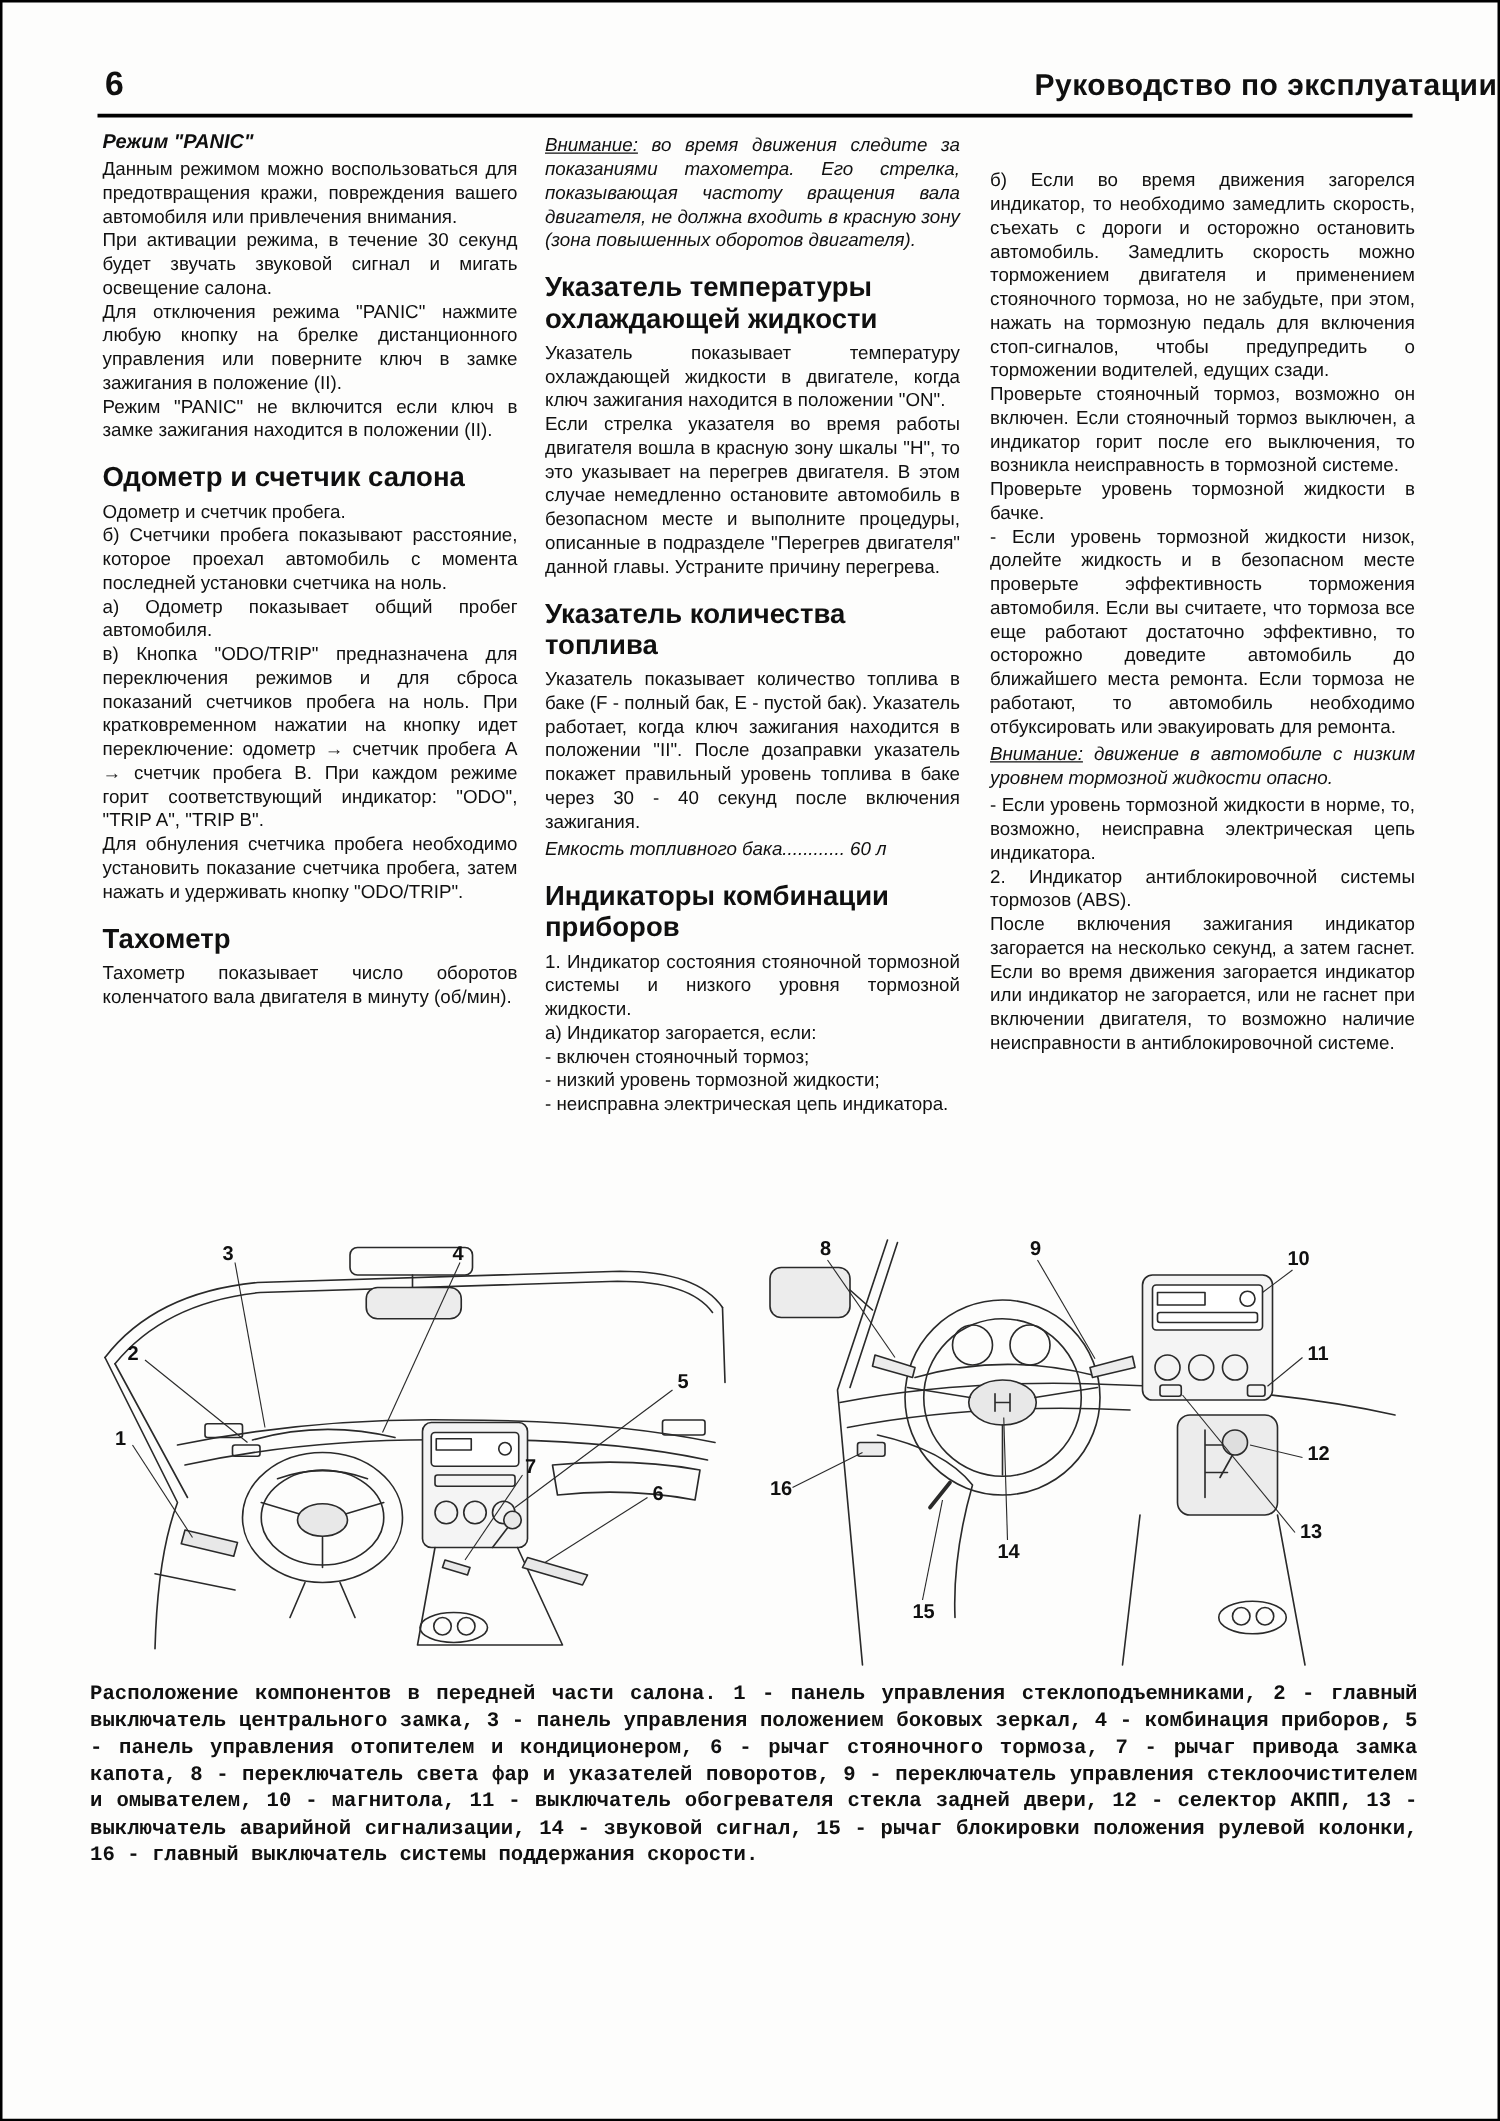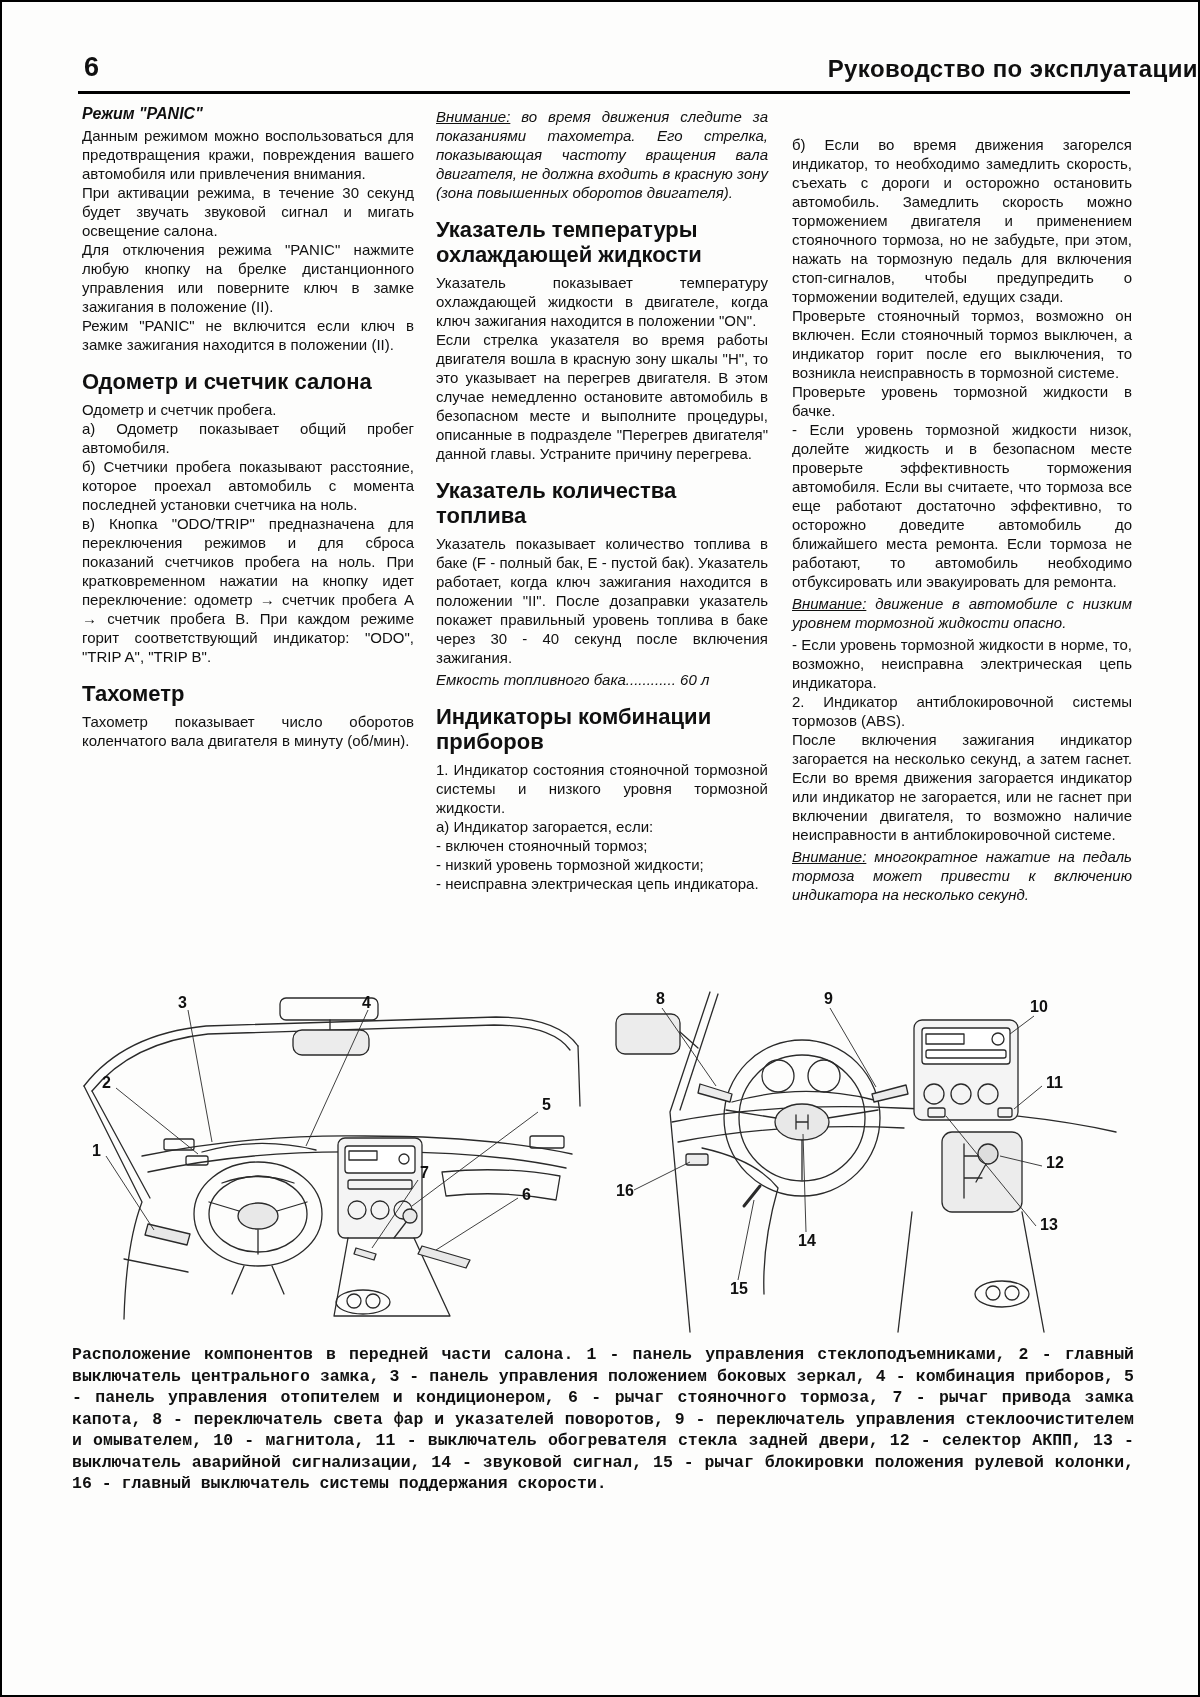--- a/index.html
+++ b/index.html
@@ -40,23 +40,24 @@
   <div class="rule"></div>
 
   <div class="col" id="col1">
     <p class="h3i">Режим "PANIC"</p>
     <p>Данным режимом можно воспользоваться для предотвращения кражи, повреждения вашего автомобиля или привлечения внимания.</p>
     <p>При активации режима, в течение 30 секунд будет звучать звуковой сигнал и мигать освещение салона.</p>
     <p>Для отключения режима "PANIC" нажмите любую кнопку на брелке дистанционного управления или поверните ключ в замке зажигания в положение (II).</p>
     <p>Режим "PANIC" не включится если ключ в замке зажигания находится в положении (II).</p>
     <p class="h2">Одометр и счетчик салона</p>
     <p>Одометр и счетчик пробега.</p>
+    <p>б) Счетчики пробега показывают расстояние, которое проехал автомобиль с момента последней установки счетчика на ноль.</p>
     <p>а) Одометр показывает общий пробег автомобиля.</p>
-    <p>б) Счетчики пробега показывают расстояние, которое проехал автомобиль с момента последней установки счетчика на ноль.</p>
     <p>в) Кнопка "ODO/TRIP" предназначена для переключения режимов и для сброса показаний счетчиков пробега на ноль. При кратковременном нажатии на кнопку идет переключение: одометр → счетчик пробега А → счетчик пробега В. При каждом режиме горит соответствующий индикатор: "ODO", "TRIP A", "TRIP B".</p>
+    <p>Для обнуления счетчика пробега необходимо установить показание счетчика пробега, затем нажать и удерживать кнопку "ODO/TRIP".</p>
     <p class="h2">Тахометр</p>
     <p>Тахометр показывает число оборотов коленчатого вала двигателя в минуту (об/мин).</p>
   </div>
 
   <div class="col" id="col2">
     <p class="att"><span class="lbl">Внимание:</span><span> во время движения следите за показаниями тахометра. Его стрелка, показывающая частоту вращения вала двигателя, не должна входить в красную зону (зона повышенных оборотов двигателя).</span></p>
     <p class="h2">Указатель температуры охлаждающей жидкости</p>
     <p>Указатель показывает температуру охлаждающей жидкости в двигателе, когда ключ зажигания находится в положении "ON".</p>
     <p>Если стрелка указателя во время работы двигателя вошла в красную зону шкалы "H", то это указывает на перегрев двигателя. В этом случае немедленно остановите автомобиль в безопасном месте и выполните процедуры, описанные в подразделе "Перегрев двигателя" данной главы. Устраните причину перегрева.</p>
     <p class="h2">Указатель количества топлива</p>
@@ -72,21 +73,20 @@
 
   <div class="col" id="col3">
     <p>б) Если во время движения загорелся индикатор, то необходимо замедлить скорость, съехать с дороги и осторожно остановить автомобиль. Замедлить скорость можно торможением двигателя и применением стояночного тормоза, но не забудьте, при этом, нажать на тормозную педаль для включения стоп-сигналов, чтобы предупредить о торможении водителей, едущих сзади.</p>
     <p>Проверьте стояночный тормоз, возможно он включен. Если стояночный тормоз выключен, а индикатор горит после его выключения, то возникла неисправность в тормозной системе.</p>
     <p>Проверьте уровень тормозной жидкости в бачке.</p>
     <p>- Если уровень тормозной жидкости низок, долейте жидкость и в безопасном месте проверьте эффективность торможения автомобиля. Если вы считаете, что тормоза все еще работают достаточно эффективно, то осторожно доведите автомобиль до ближайшего места ремонта. Если тормоза не работают, то автомобиль необходимо отбуксировать или эвакуировать для ремонта.</p>
     <p class="att"><span class="lbl">Внимание:</span><span> движение в автомобиле с низким уровнем тормозной жидкости опасно.</span></p>
     <p>- Если уровень тормозной жидкости в норме, то, возможно, неисправна электрическая цепь индикатора.</p>
     <p>2. Индикатор антиблокировочной системы тормозов (ABS).</p>
     <p>После включения зажигания индикатор загорается на несколько секунд, а затем гаснет. Если во время движения загорается индикатор или индикатор не загорается, или не гаснет при включении двигателя, то возможно наличие неисправности в антиблокировочной системе.</p>
-    <p class="att"><span class="lbl">Внимание:</span><span> многократное нажатие на педаль тормоза может привести к включению индикатора на несколько секунд.</span></p>
   </div>
 
   <div class="figures">
 
     <div class="fig" id="figL">
       <svg viewBox="0 0 540 352">
         <g stroke="#2a2a2a" fill="none" stroke-width="1.3" stroke-linecap="round" stroke-linejoin="round">
           <path d="M24,102 Q64,50 146,42 L436,33 Q498,33 518,62"></path>
           <path d="M32,107 Q72,58 148,50 L434,41 Q492,41 510,66"></path>
           <path d="M24,102 L82,218 Q66,260 64,335"></path>

